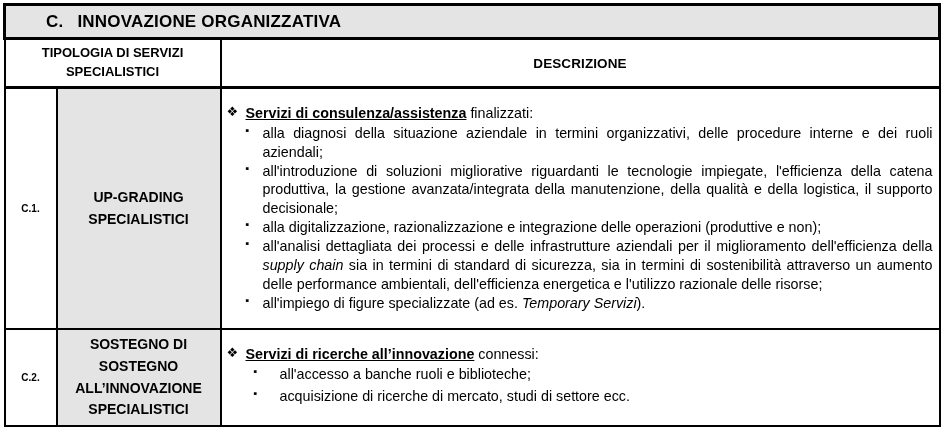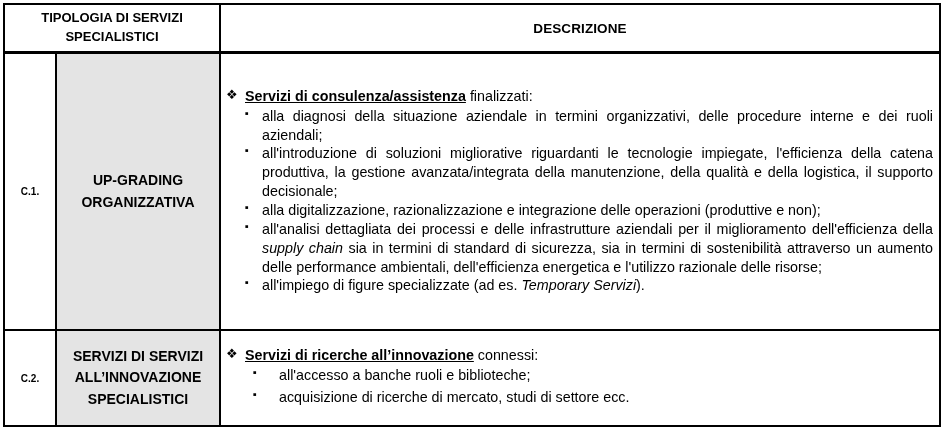--- a/index.html
+++ b/index.html
@@ -157,38 +157,43 @@
 <body>
 
 <div class="doc-wrap">
   <table class="tbl">
     <colgroup>
       <col style="width:52px">
       <col style="width:164px">
       <col>
     </colgroup>
     <tbody>
+      <tr>
+        <td class="title-cell" colspan="3">
+          <span class="title-text">C.</span><span class="title-text" style="padding-left:14px;">INNOVAZIONE ORGANIZZATIVA</span>
+        </td>
+      </tr>
 
       <tr>
         <td class="hdr-cell" colspan="2">
           <div class="hdr-left-text">TIPOLOGIA DI SERVIZI SPECIALISTICI</div>
         </td>
         <td class="hdr-cell">
           <div class="hdr-right-text">DESCRIZIONE</div>
         </td>
       </tr>
 
       <tr>
         <td class="code-cell">
           <div class="code-text">C.1.</div>
         </td>
         <td class="label-cell">
           <div class="label-text">
             <div>UP-GRADING</div>
-            <div>ORGANIZZATIVA</div>
+            <div>SPECIALISTICI</div>
           </div>
         </td>
         <td class="desc-cell">
           <div class="desc-inner">
             <div class="lvl1">
               <span class="mark">❖</span><span class="lead">Servizi di consulenza/assistenza</span><span> finalizzati:</span>
             </div>
             <ul class="lvl2">
               <li><span class="sq">▪</span><span>alla diagnosi della situazione aziendale in termini organizzativi, delle procedure interne e dei ruoli aziendali;</span></li>
               <li><span class="sq">▪</span><span>all'introduzione di soluzioni migliorative riguardanti le tecnologie impiegate, l'efficienza della catena produttiva, la gestione avanzata/integrata della manutenzione, della qualità e della logistica, il supporto decisionale;</span></li>
@@ -199,21 +204,21 @@
           </div>
         </td>
       </tr>
 
       <tr>
         <td class="code-cell">
           <div class="code-text">C.2.</div>
         </td>
         <td class="label-cell">
           <div class="label-text">
-            <div>SERVIZI DI SERVIZI</div>
+            <div>SOSTEGNO DI SOSTEGNO</div>
             <div>ALL’INNOVAZIONE SPECIALISTICI</div>
           </div>
         </td>
         <td class="desc-cell">
           <div class="desc-inner">
             <div class="lvl1">
               <span class="mark">❖</span><span class="lead">Servizi di ricerche all’innovazione</span><span> connessi:</span>
             </div>
             <ul class="lvl2 wide">
               <li><span class="sq">▪</span><span>all'accesso a banche ruoli e biblioteche;</span></li>

